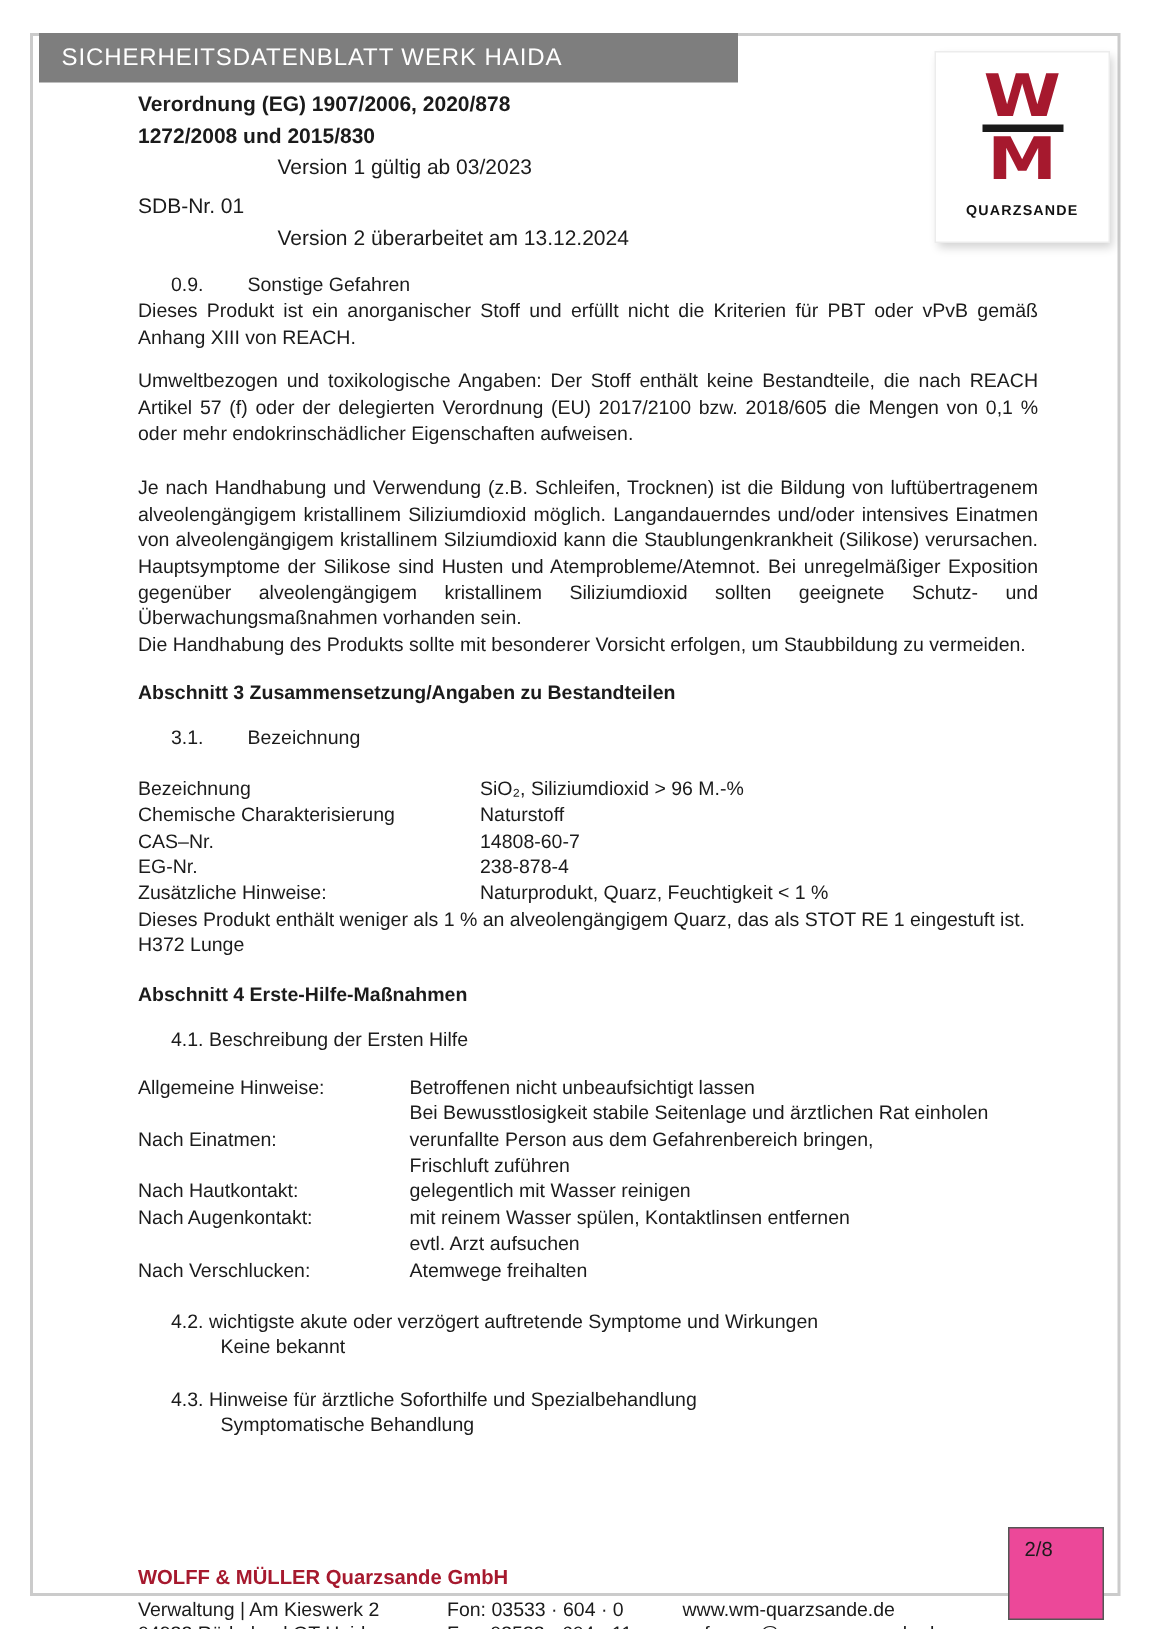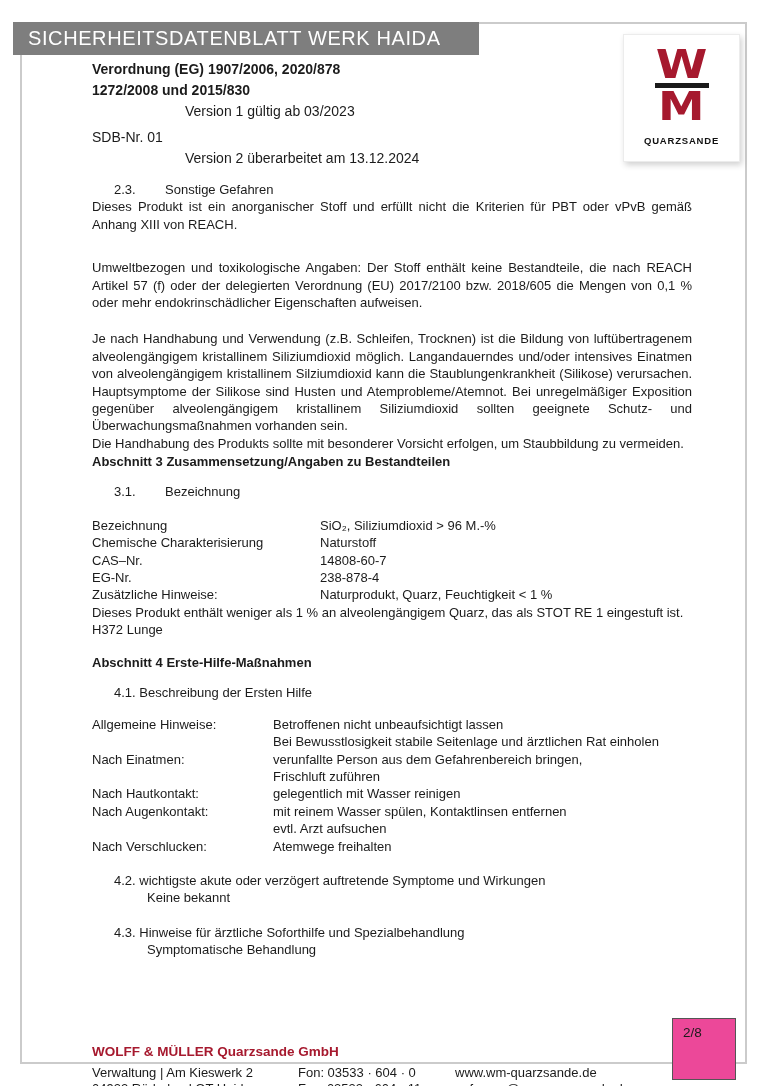--- a/index.html
+++ b/index.html
@@ -12,23 +12,23 @@
   .canvas{
     position:relative;width:768px;height:1086px;background:#ffffff;overflow:hidden;
     font-family:"Liberation Sans","DejaVu Sans",sans-serif;color:var(--ink);
   }
   .page-frame{
     position:absolute;left:20px;top:22px;width:727px;height:1042px;
     border:2px solid var(--border-gray);box-sizing:border-box;background:#ffffff;
   }
   
   .title-bar{
-    position:absolute;left:13px;top:22px;width:466px;height:33px;
+    position:absolute;left:26px;top:22px;width:466px;height:33px;
     background:var(--bar-gray);color:#ffffff;display:flex;align-items:center;
-    padding-left:15px;box-sizing:border-box;font-size:20px;letter-spacing:0.6px;
+    padding-left:15px;box-sizing:border-box;font-size:16px;letter-spacing:0.6px;
     white-space:nowrap;
   }
   
   .logo-card{
     position:absolute;left:623px;top:34px;width:117px;height:128px;background:#ffffff;
     border:1px solid #ececec;box-shadow:2px 3px 6px rgba(0,0,0,0.18);
     display:flex;flex-direction:column;align-items:center;justify-content:flex-start;
     padding-top:14px;box-sizing:border-box;
   }
   .logo-letter{
@@ -46,21 +46,21 @@
   
   .doc-info{position:absolute;left:92px;top:59px;width:520px;font-size:14px;line-height:21px;}
   .doc-info .reg{font-weight:bold;}
   .sdb-row{display:flex;}
   .sdb-label{width:93px;flex:0 0 93px;margin-top:26px;}
   .version2{padding-left:93px;}
   
   .sec{position:absolute;left:92px;width:600px;}
   .sub-head{padding-left:22px;}
   .sub-num{display:inline-block;width:51px;}
-  .p-gap1{margin-top:26px;}
+  .p-gap1{margin-top:12px;}
   .p-gap2{margin-top:19px;}
   .props{display:grid;grid-template-columns:228px 1fr;margin-top:16px;}
   .aid{display:grid;grid-template-columns:181px 1fr;margin-top:14px;}
   .mt13{margin-top:13px;}
   .mt17{margin-top:17px;}
   .indent55{padding-left:55px;}
   
   .footer{position:absolute;left:92px;top:1009px;width:575px;}
   .footer-company{font-size:13.5px;font-weight:bold;color:var(--red);line-height:18px;margin-top:34px;}
   .footer-grid{
@@ -96,21 +96,21 @@
     <div class="reg">1272/2008 und 2015/830</div>
     <div class="sdb-row">
       <span class="sdb-label">SDB-Nr. 01</span>
       <span>Version 1 gültig ab 03/2023</span>
     </div>
     <div class="version2">Version 2 überarbeitet am 13.12.2024</div>
   </div>
 
   <div class="sec body-text" style="top:181px;">
     <div class="sub-head">
-      <span class="sub-num">2.3.</span><span>Sonstige Gefahren</span>
+      <span class="sub-num">0.9.</span><span>Sonstige Gefahren</span>
     </div>
     <div class="just">Dieses Produkt ist ein anorganischer Stoff und erfüllt nicht die Kriterien für PBT oder vPvB gemäß Anhang XIII von REACH.</div>
     <div class="just p-gap1">Umweltbezogen und toxikologische Angaben: Der Stoff enthält keine Bestandteile, die nach REACH Artikel 57 (f) oder der delegierten Verordnung (EU) 2017/2100 bzw. 2018/605 die Mengen von 0,1 % oder mehr endokrinschädlicher Eigenschaften aufweisen.</div>
     <div class="just p-gap2">Je nach Handhabung und Verwendung (z.B. Schleifen, Trocknen) ist die Bildung von luftübertragenem alveolengängigem kristallinem Siliziumdioxid möglich. Langandauerndes und/oder intensives Einatmen von alveolengängigem kristallinem Silziumdioxid kann die Staublungenkrankheit (Silikose) verursachen. Hauptsymptome der Silikose sind Husten und Atemprobleme/Atemnot. Bei unregelmäßiger Exposition gegenüber alveolengängigem kristallinem Siliziumdioxid sollten geeignete Schutz- und Überwachungsmaßnahmen vorhanden sein.</div>
     <div>Die Handhabung des Produkts sollte mit besonderer Vorsicht erfolgen, um Staubbildung zu vermeiden.</div>
   </div>
 
   <div class="sec body-text" style="top:453px;">
     <div class="b">Abschnitt 3 Zusammensetzung/Angaben zu Bestandteilen</div>
     <div class="sub-head mt13">

